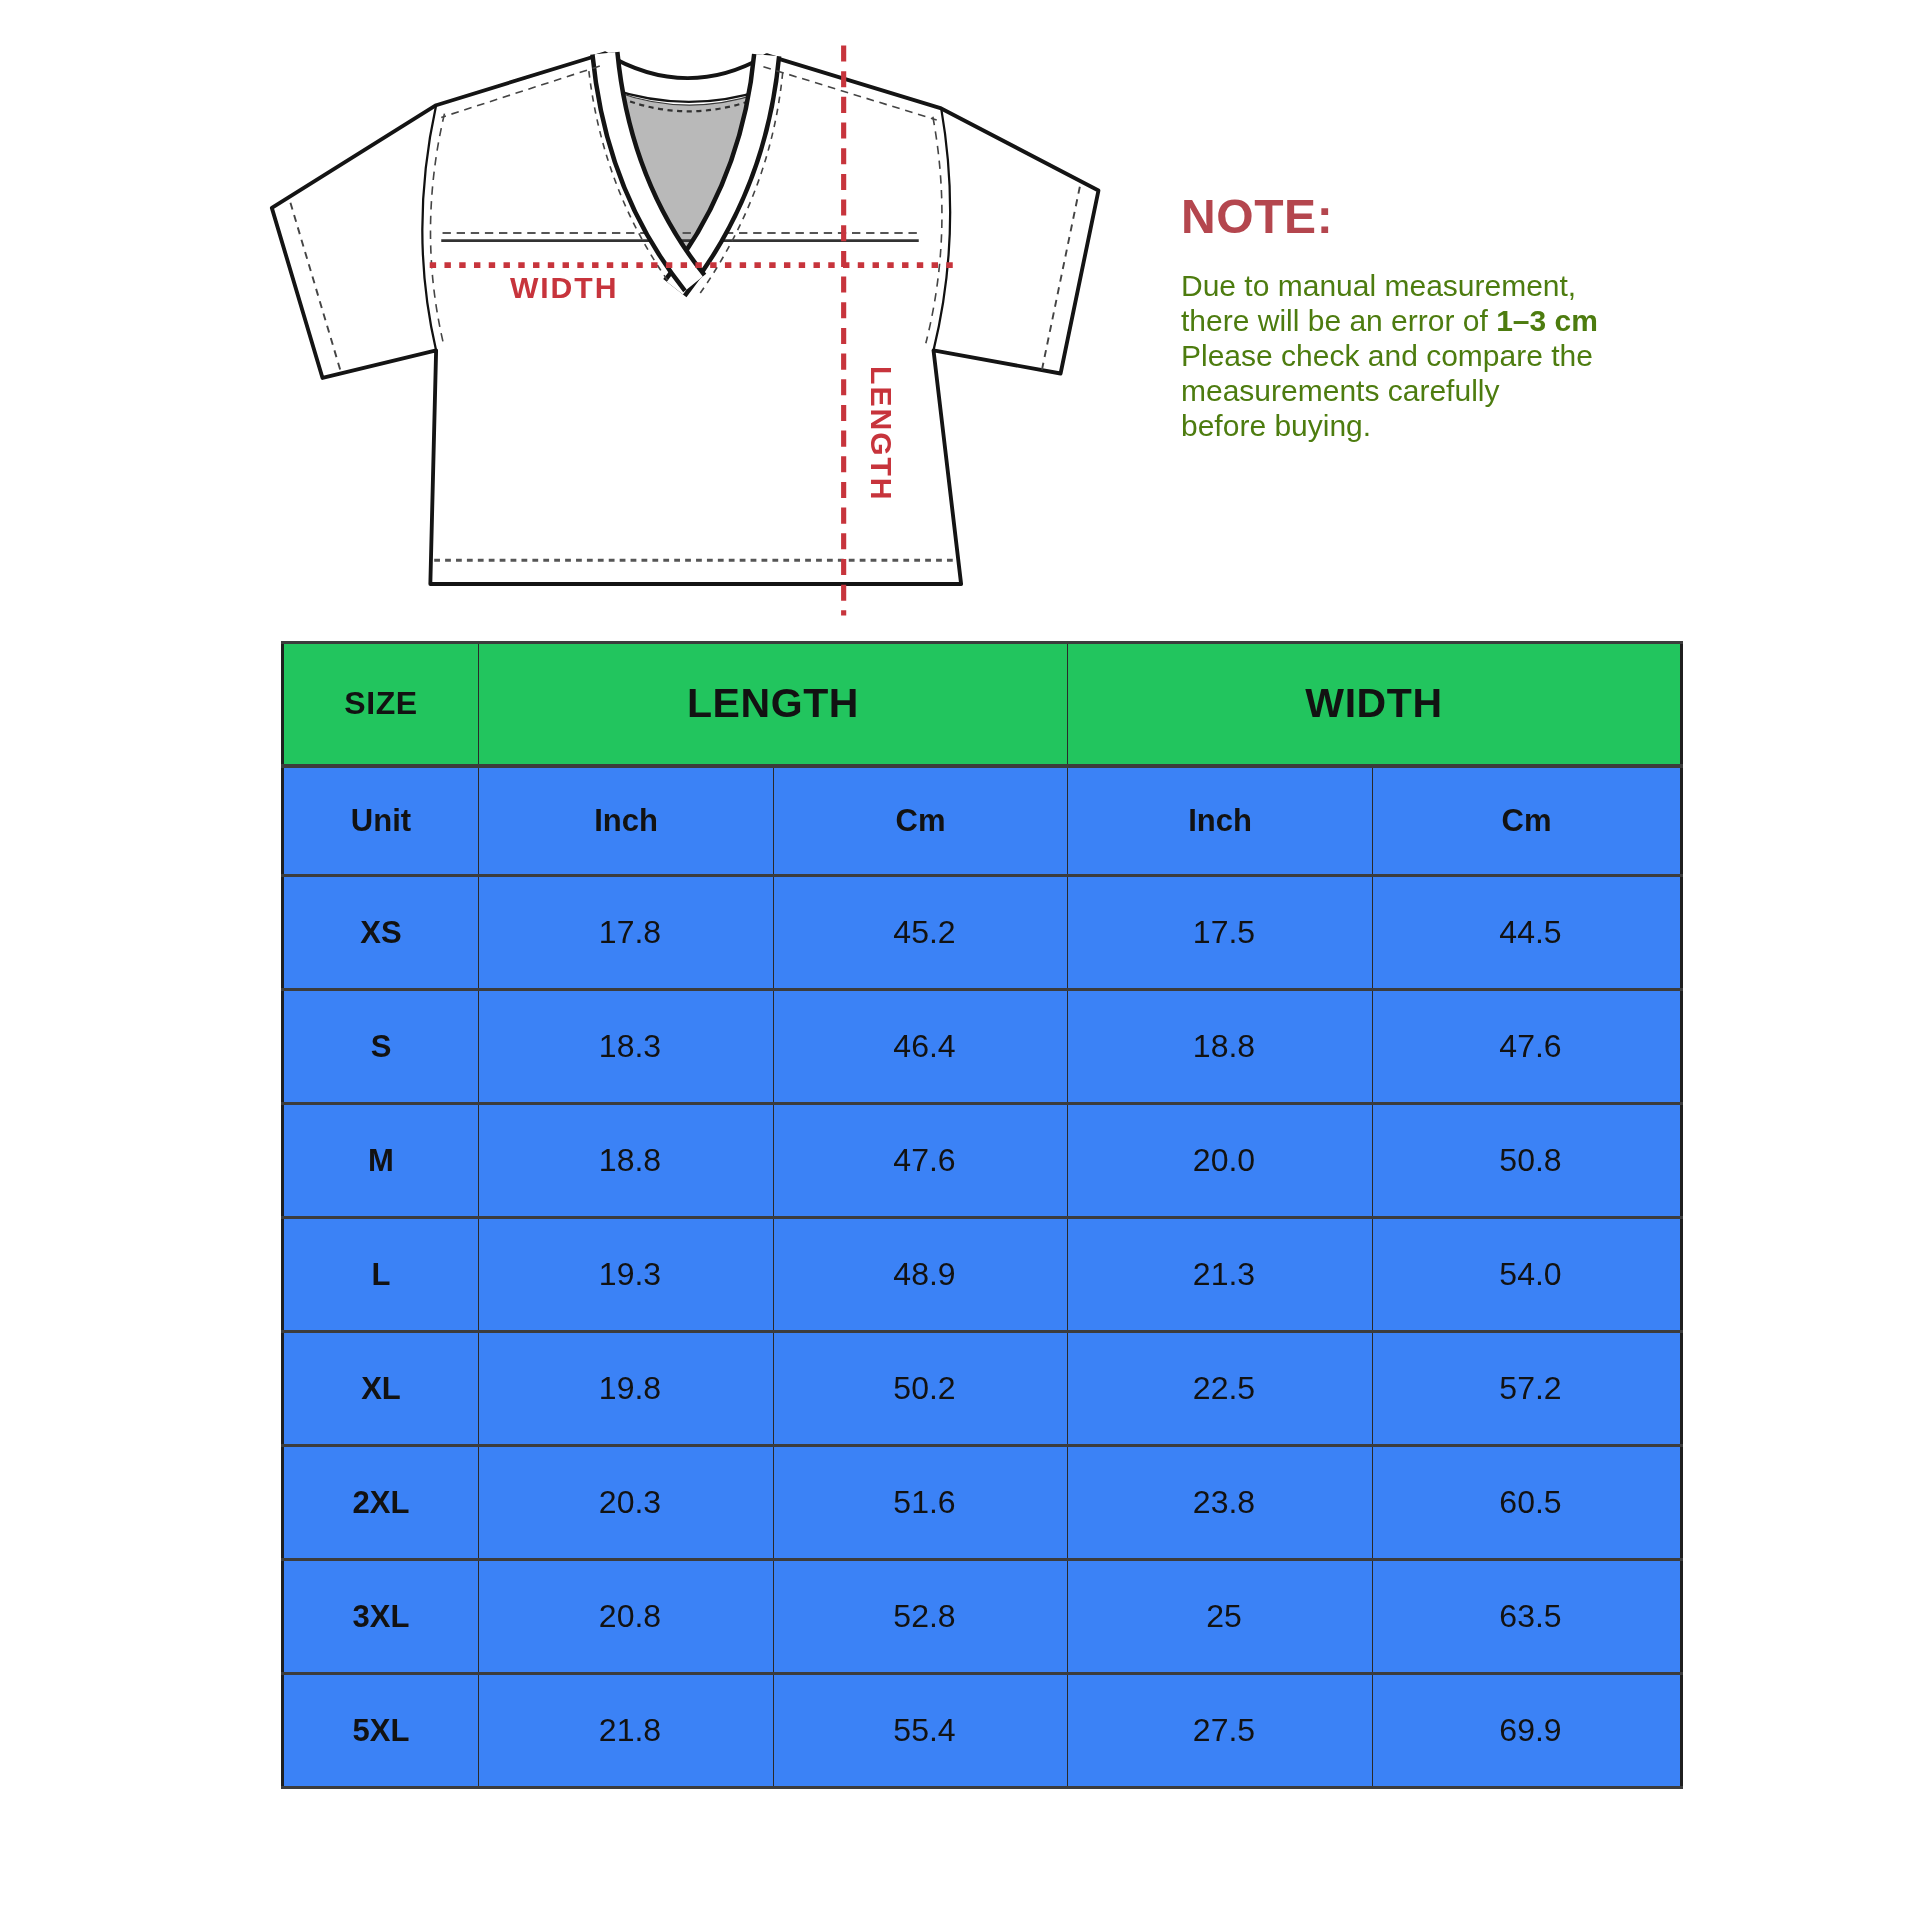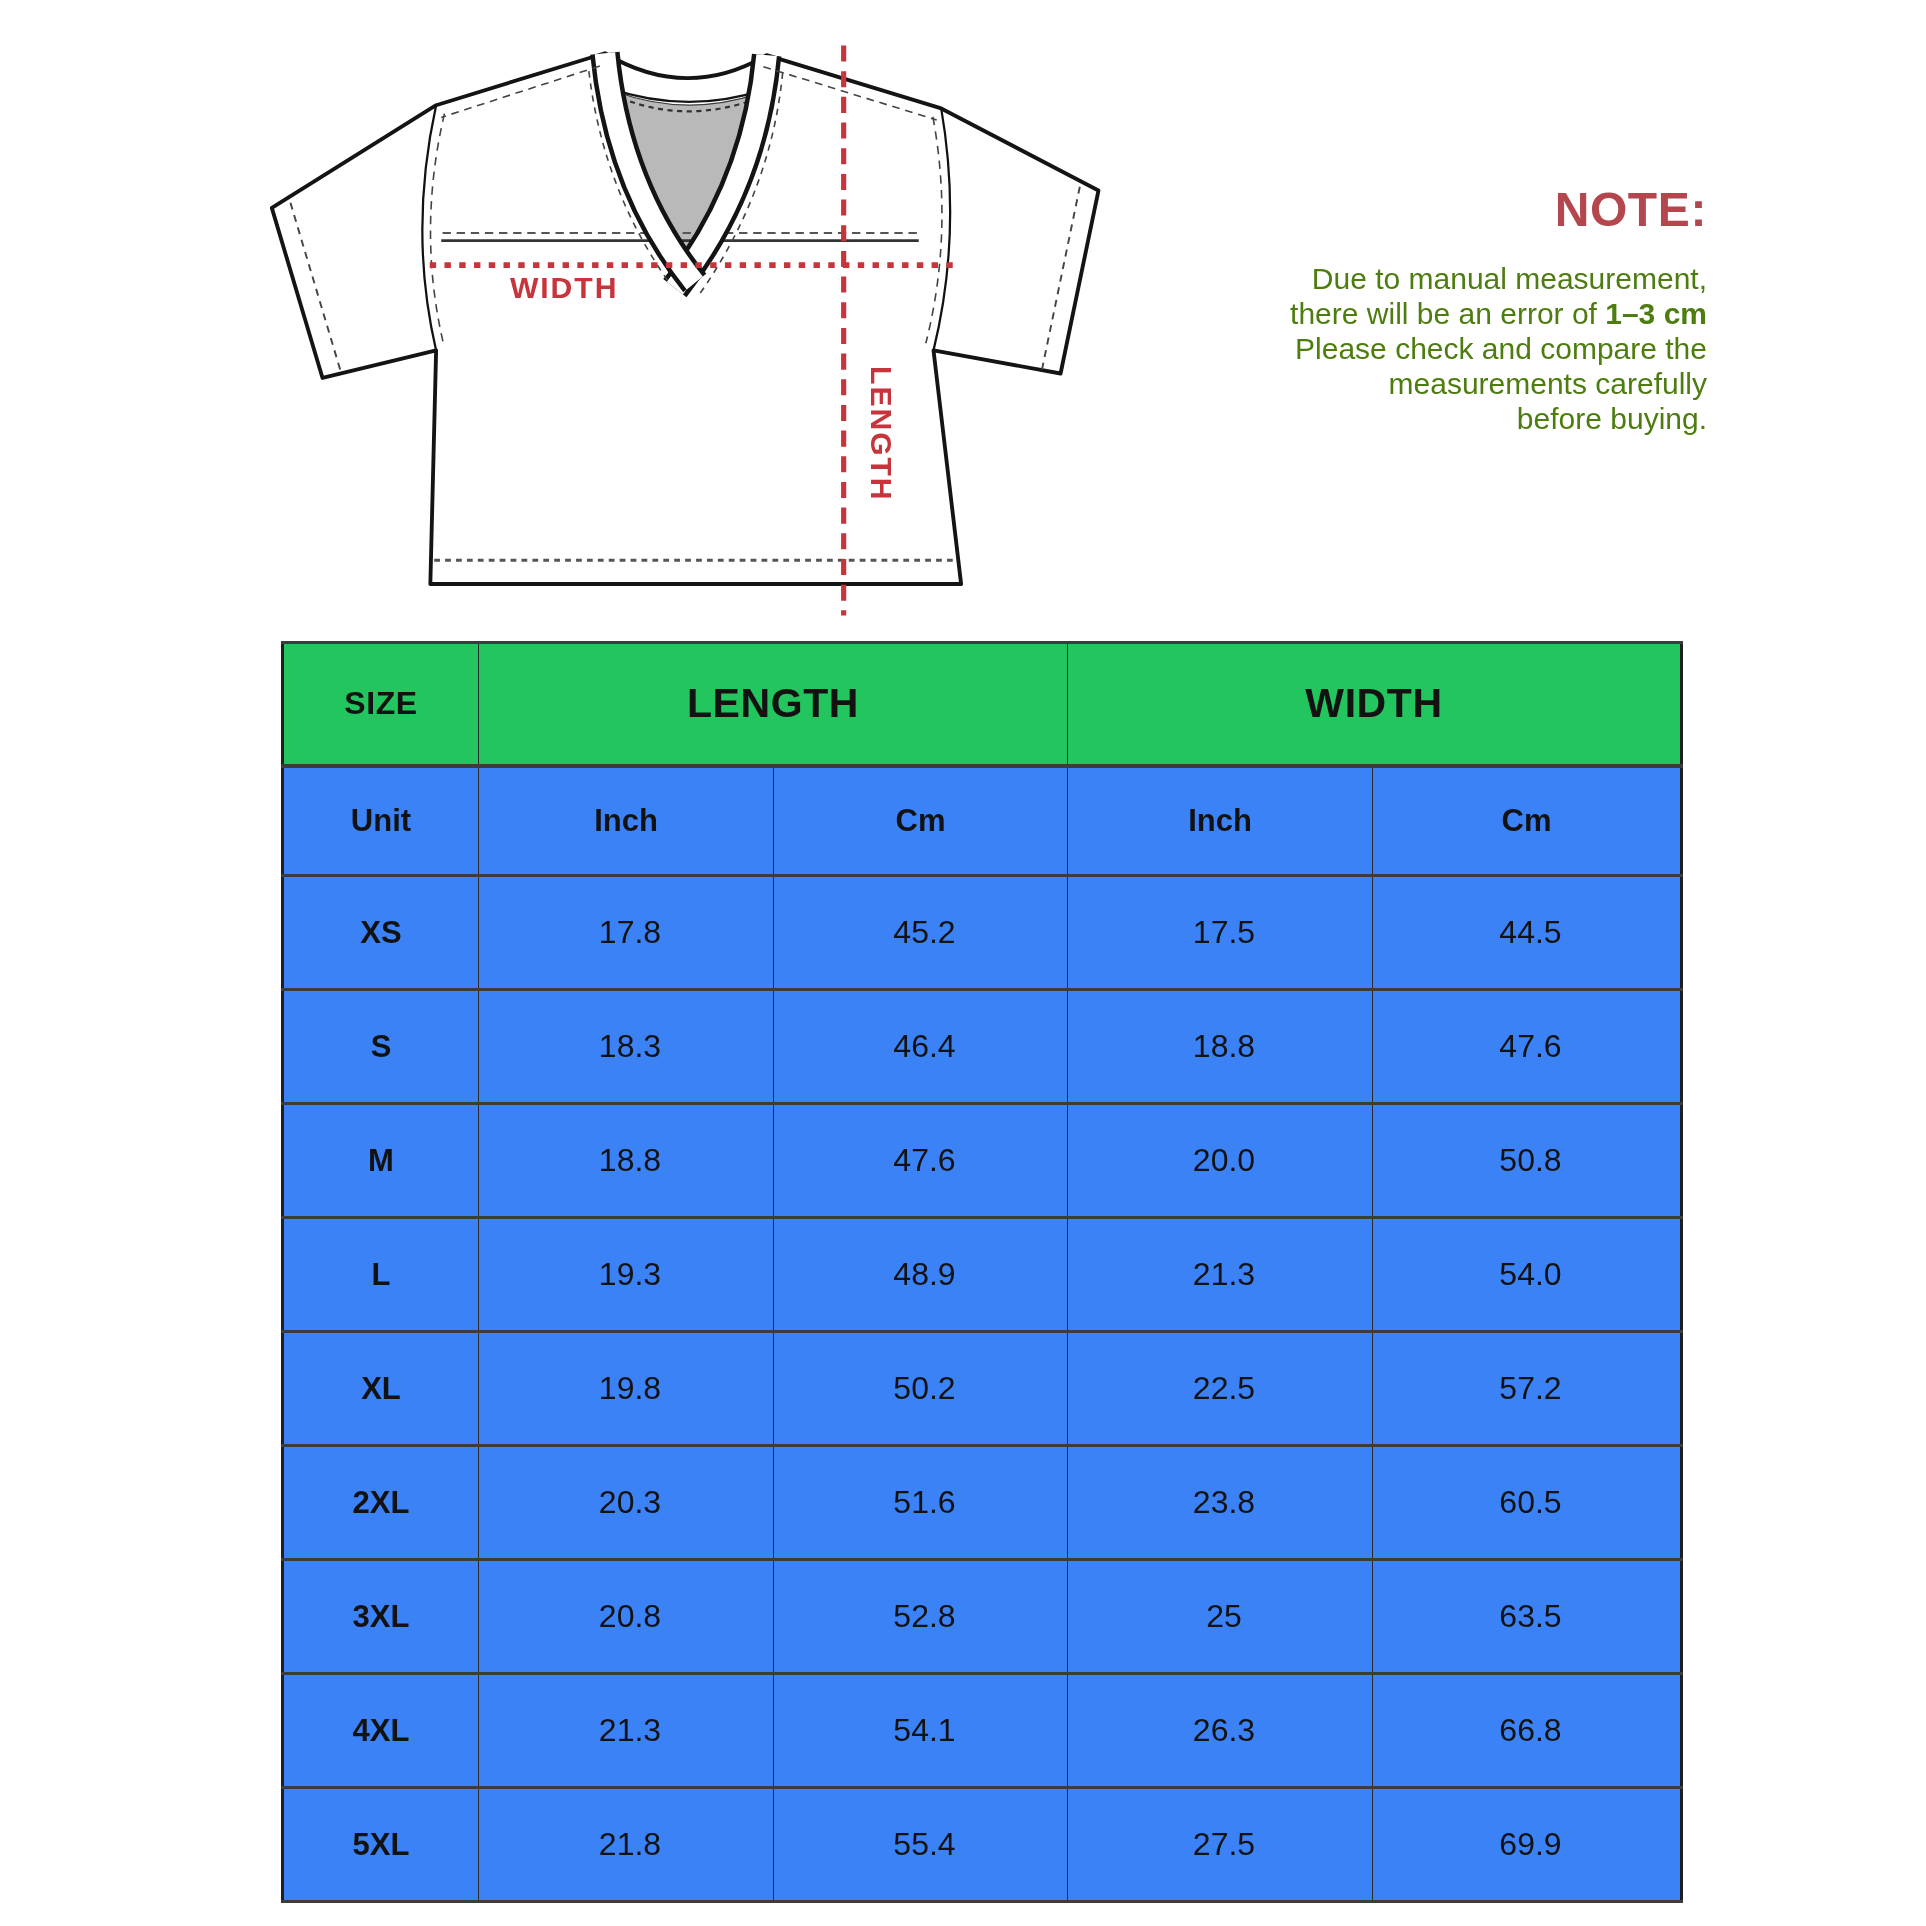--- a/index.html
+++ b/index.html
@@ -4,21 +4,21 @@
 <style>
   html,body{margin:0;padding:0;background:#ffffff;}
   body{width:1926px;height:1926px;position:relative;font-family:"Liberation Sans",sans-serif;color:#151515;}
   .canvas{position:absolute;left:0;top:0;width:1926px;height:1926px;background:#ffffff;overflow:hidden;}
 
   
   .shirt-svg{position:absolute;left:250px;top:26px;width:860px;height:591px;}
   .accent-text{fill:#c7343c;font-family:"Liberation Sans",sans-serif;font-weight:bold;font-size:47px;letter-spacing:3px;}
 
   
-  .note{position:absolute;left:1181px;top:182px;width:526px;text-align:right;}
+  .note{position:absolute;left:1181px;top:189px;width:526px;text-align:left;}
   .note-title{font-size:48px;font-weight:bold;color:#b4464e;letter-spacing:0.6px;margin-bottom:24.4px;}
   .note-body{font-size:30px;line-height:35px;color:#4d7c0f;}
   .note-body b{font-weight:bold;}
 
   
   .size-table{position:absolute;left:281px;top:641px;width:1400px;border-collapse:collapse;table-layout:fixed;
               border:3.9px solid #1f1f1f;}
   .size-table th,.size-table td{
       border-left:1.9px solid #2a2a2a;border-right:1.9px solid #2a2a2a;
       border-top:3.2px solid #3c3c3c;border-bottom:3.2px solid #3c3c3c;
@@ -160,27 +160,20 @@
           <td>60.5</td>
         </tr>
         <tr>
           <th>3XL</th>
           <td>20.8</td>
           <td>52.8</td>
           <td>25</td>
           <td>63.5</td>
         </tr>
         <tr>
-          <th>4XL</th>
-          <td>21.3</td>
-          <td>54.1</td>
-          <td>26.3</td>
-          <td>66.8</td>
-        </tr>
-        <tr>
           <th>5XL</th>
           <td>21.8</td>
           <td>55.4</td>
           <td>27.5</td>
           <td>69.9</td>
         </tr>
       </tbody>
   </table>
 
 </div>

